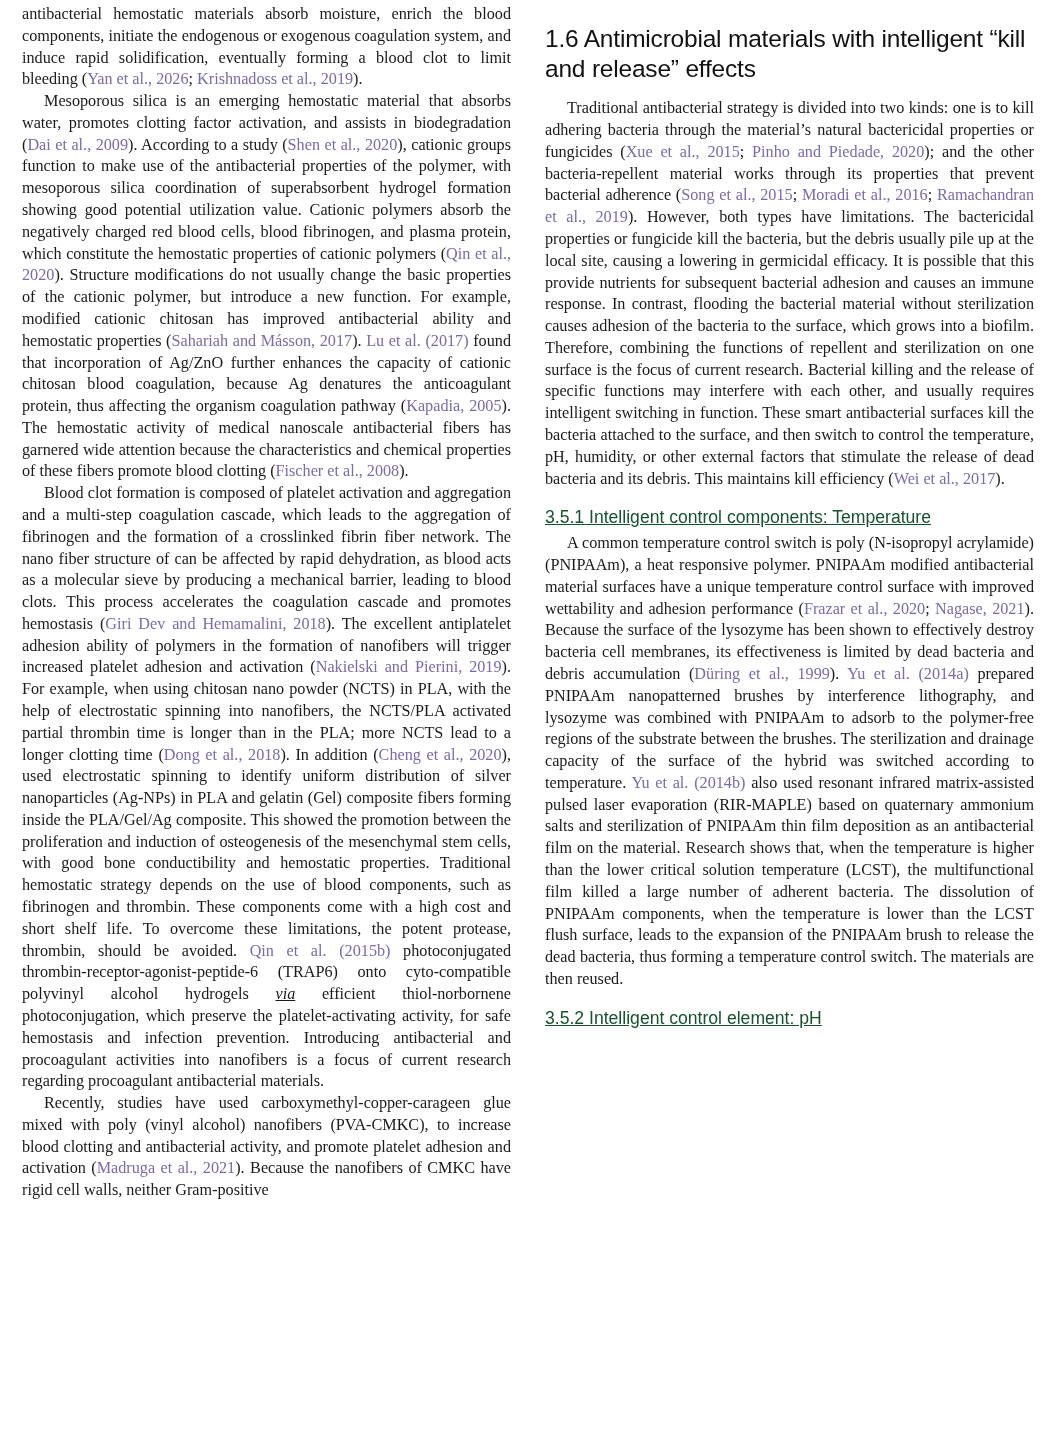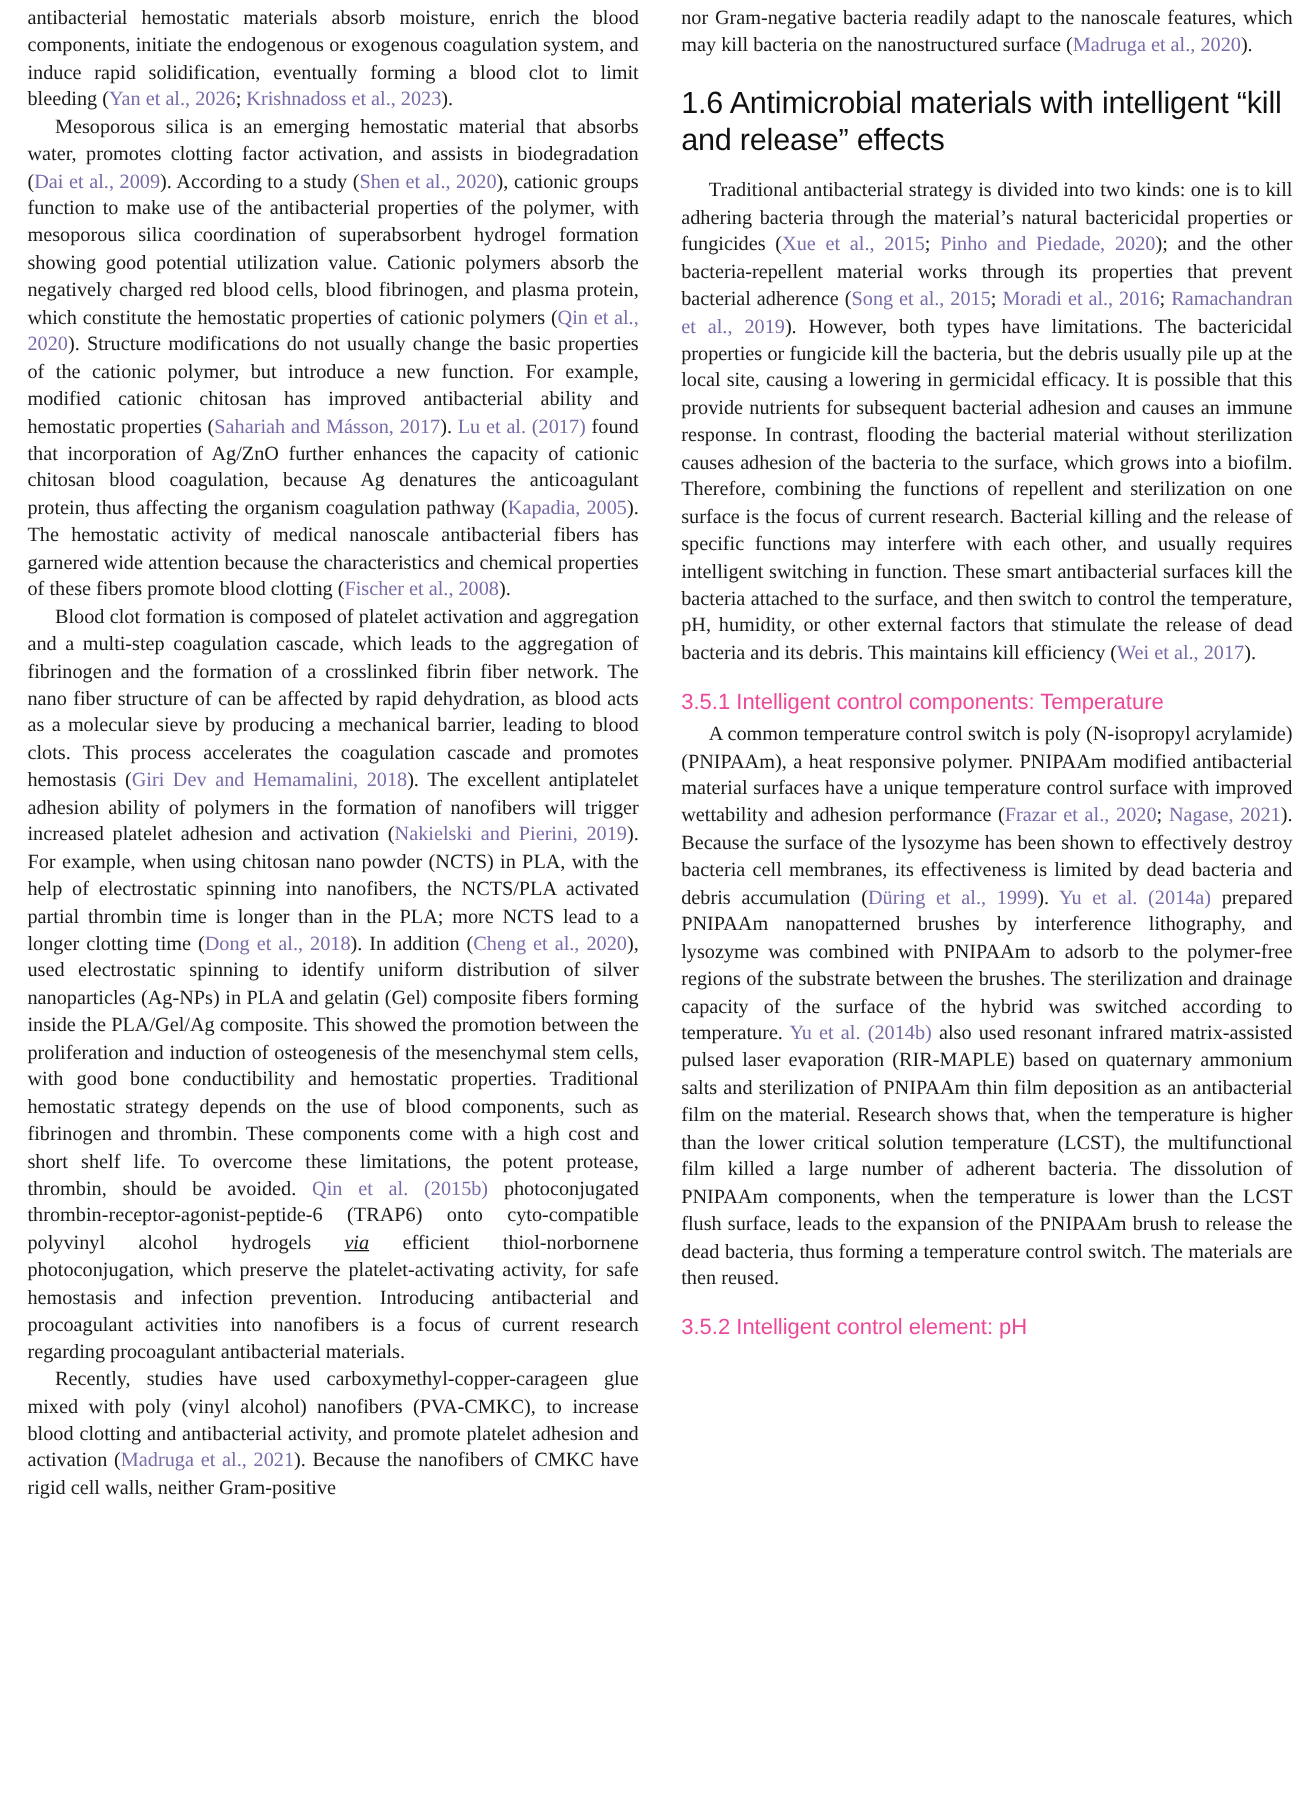--- a/index.html
+++ b/index.html
@@ -49,39 +49,39 @@
     margin: 20px 0 14px 0;
     color: #111111;
     letter-spacing: -0.2px;
   }
   h3.subsection {
     font-family: "Liberation Sans", sans-serif;
     font-weight: 400;
     font-size: 17.6px;
     line-height: 1.25;
     margin: 17px 0 4px 0;
-    color: #ec4899;
+    color: #14532d;
+    text-decoration: underline;
   }
   em { font-style: italic; text-decoration: underline; }
 </style>
 </head>
 <body>
 
 <div class="page">
   <div class="columns">
 
     <div class="col">
-      <p id="p1"><span>antibacterial hemostatic materials absorb moisture, enrich the blood components, initiate the endogenous or exogenous coagulation system, and induce rapid solidification, eventually forming a blood clot to limit bleeding (</span><span class="link">Yan et al., 2026</span><span>; </span><span class="link">Krishnadoss et al., 2023</span><span>).</span></p>
+      <p id="p1"><span>antibacterial hemostatic materials absorb moisture, enrich the blood components, initiate the endogenous or exogenous coagulation system, and induce rapid solidification, eventually forming a blood clot to limit bleeding (</span><span class="link">Yan et al., 2026</span><span>; </span><span class="link">Krishnadoss et al., 2019</span><span>).</span></p>
       <p class="indent" id="p2"><span>Mesoporous silica is an emerging hemostatic material that absorbs water, promotes clotting factor activation, and assists in biodegradation (</span><span class="link">Dai et al., 2009</span><span>). According to a study (</span><span class="link">Shen et al., 2020</span><span>), cationic groups function to make use of the antibacterial properties of the polymer, with mesoporous silica coordination of superabsorbent hydrogel formation showing good potential utilization value. Cationic polymers absorb the negatively charged red blood cells, blood fibrinogen, and plasma protein, which constitute the hemostatic properties of cationic polymers (</span><span class="link">Qin et al., 2020</span><span>). Structure modifications do not usually change the basic properties of the cationic polymer, but introduce a new function. For example, modified cationic chitosan has improved antibacterial ability and hemostatic properties (</span><span class="link">Sahariah and Másson, 2017</span><span>). </span><span class="link">Lu et al. (2017)</span><span> found that incorporation of Ag/ZnO further enhances the capacity of cationic chitosan blood coagulation, because Ag denatures the anticoagulant protein, thus affecting the organism coagulation pathway (</span><span class="link">Kapadia, 2005</span><span>). The hemostatic activity of medical nanoscale antibacterial fibers has garnered wide attention because the characteristics and chemical properties of these fibers promote blood clotting (</span><span class="link">Fischer et al., 2008</span><span>).</span></p>
       <p class="indent" id="p3"><span>Blood clot formation is composed of platelet activation and aggregation and a multi-step coagulation cascade, which leads to the aggregation of fibrinogen and the formation of a crosslinked fibrin fiber network. The nano fiber structure of can be affected by rapid dehydration, as blood acts as a molecular sieve by producing a mechanical barrier, leading to blood clots. This process accelerates the coagulation cascade and promotes hemostasis (</span><span class="link">Giri Dev and Hemamalini, 2018</span><span>). The excellent antiplatelet adhesion ability of polymers in the formation of nanofibers will trigger increased platelet adhesion and activation (</span><span class="link">Nakielski and Pierini, 2019</span><span>). For example, when using chitosan nano powder (NCTS) in PLA, with the help of electrostatic spinning into nanofibers, the NCTS/PLA activated partial thrombin time is longer than in the PLA; more NCTS lead to a longer clotting time (</span><span class="link">Dong et al., 2018</span><span>). In addition (</span><span class="link">Cheng et al., 2020</span><span>), used electrostatic spinning to identify uniform distribution of silver nanoparticles (Ag-NPs) in PLA and gelatin (Gel) composite fibers forming inside the PLA/Gel/Ag composite. This showed the promotion between the proliferation and induction of osteogenesis of the mesenchymal stem cells, with good bone conductibility and hemostatic properties. Traditional hemostatic strategy depends on the use of blood components, such as fibrinogen and thrombin. These components come with a high cost and short shelf life. To overcome these limitations, the potent protease, thrombin, should be avoided. </span><span class="link">Qin et al. (2015b)</span><span> photoconjugated thrombin-receptor-agonist-peptide-6 (TRAP6) onto cyto-compatible polyvinyl alcohol hydrogels </span><em>via</em><span> efficient thiol-norbornene photoconjugation, which preserve the platelet-activating activity, for safe hemostasis and infection prevention. Introducing antibacterial and procoagulant activities into nanofibers is a focus of current research regarding procoagulant antibacterial materials.</span></p>
       <p class="indent" id="p4"><span>Recently, studies have used carboxymethyl-copper-carageen glue mixed with poly (vinyl alcohol) nanofibers (PVA-CMKC), to increase blood clotting and antibacterial activity, and promote platelet adhesion and activation (</span><span class="link">Madruga et al., 2021</span><span>). Because the nanofibers of CMKC have rigid cell walls, neither Gram-positive</span></p>
     </div>
 
     <div class="col">
-      <p id="rp1"><span>nor Gram-negative bacteria readily adapt to the nanoscale features, which may kill bacteria on the nanostructured surface (</span><span class="link">Madruga et al., 2020</span><span>).</span></p>
 
       <h2 class="section">1.6 Antimicrobial materials with intelligent “kill and release” effects</h2>
 
       <p class="indent" id="rp2"><span>Traditional antibacterial strategy is divided into two kinds: one is to kill adhering bacteria through the material’s natural bactericidal properties or fungicides (</span><span class="link">Xue et al., 2015</span><span>; </span><span class="link">Pinho and Piedade, 2020</span><span>); and the other bacteria-repellent material works through its properties that prevent bacterial adherence (</span><span class="link">Song et al., 2015</span><span>; </span><span class="link">Moradi et al., 2016</span><span>; </span><span class="link">Ramachandran et al., 2019</span><span>). However, both types have limitations. The bactericidal properties or fungicide kill the bacteria, but the debris usually pile up at the local site, causing a lowering in germicidal efficacy. It is possible that this provide nutrients for subsequent bacterial adhesion and causes an immune response. In contrast, flooding the bacterial material without sterilization causes adhesion of the bacteria to the surface, which grows into a biofilm. Therefore, combining the functions of repellent and sterilization on one surface is the focus of current research. Bacterial killing and the release of specific functions may interfere with each other, and usually requires intelligent switching in function. These smart antibacterial surfaces kill the bacteria attached to the surface, and then switch to control the temperature, pH, humidity, or other external factors that stimulate the release of dead bacteria and its debris. This maintains kill efficiency (</span><span class="link">Wei et al., 2017</span><span>).</span></p>
 
       <h3 class="subsection">3.5.1 Intelligent control components: Temperature</h3>
 
       <p class="indent" id="rp3"><span>A common temperature control switch is poly (N-isopropyl acrylamide) (PNIPAAm), a heat responsive polymer. PNIPAAm modified antibacterial material surfaces have a unique temperature control surface with improved wettability and adhesion performance (</span><span class="link">Frazar et al., 2020</span><span>; </span><span class="link">Nagase, 2021</span><span>). Because the surface of the lysozyme has been shown to effectively destroy bacteria cell membranes, its effectiveness is limited by dead bacteria and debris accumulation (</span><span class="link">Düring et al., 1999</span><span>). </span><span class="link">Yu et al. (2014a)</span><span> prepared PNIPAAm nanopatterned brushes by interference lithography, and lysozyme was combined with PNIPAAm to adsorb to the polymer-free regions of the substrate between the brushes. The sterilization and drainage capacity of the surface of the hybrid was switched according to temperature. </span><span class="link">Yu et al. (2014b)</span><span> also used resonant infrared matrix-assisted pulsed laser evaporation (RIR-MAPLE) based on quaternary ammonium salts and sterilization of PNIPAAm thin film deposition as an antibacterial film on the material. Research shows that, when the temperature is higher than the lower critical solution temperature (LCST), the multifunctional film killed a large number of adherent bacteria. The dissolution of PNIPAAm components, when the temperature is lower than the LCST flush surface, leads to the expansion of the PNIPAAm brush to release the dead bacteria, thus forming a temperature control switch. The materials are then reused.</span></p>
 
       <h3 class="subsection">3.5.2 Intelligent control element: pH</h3>

